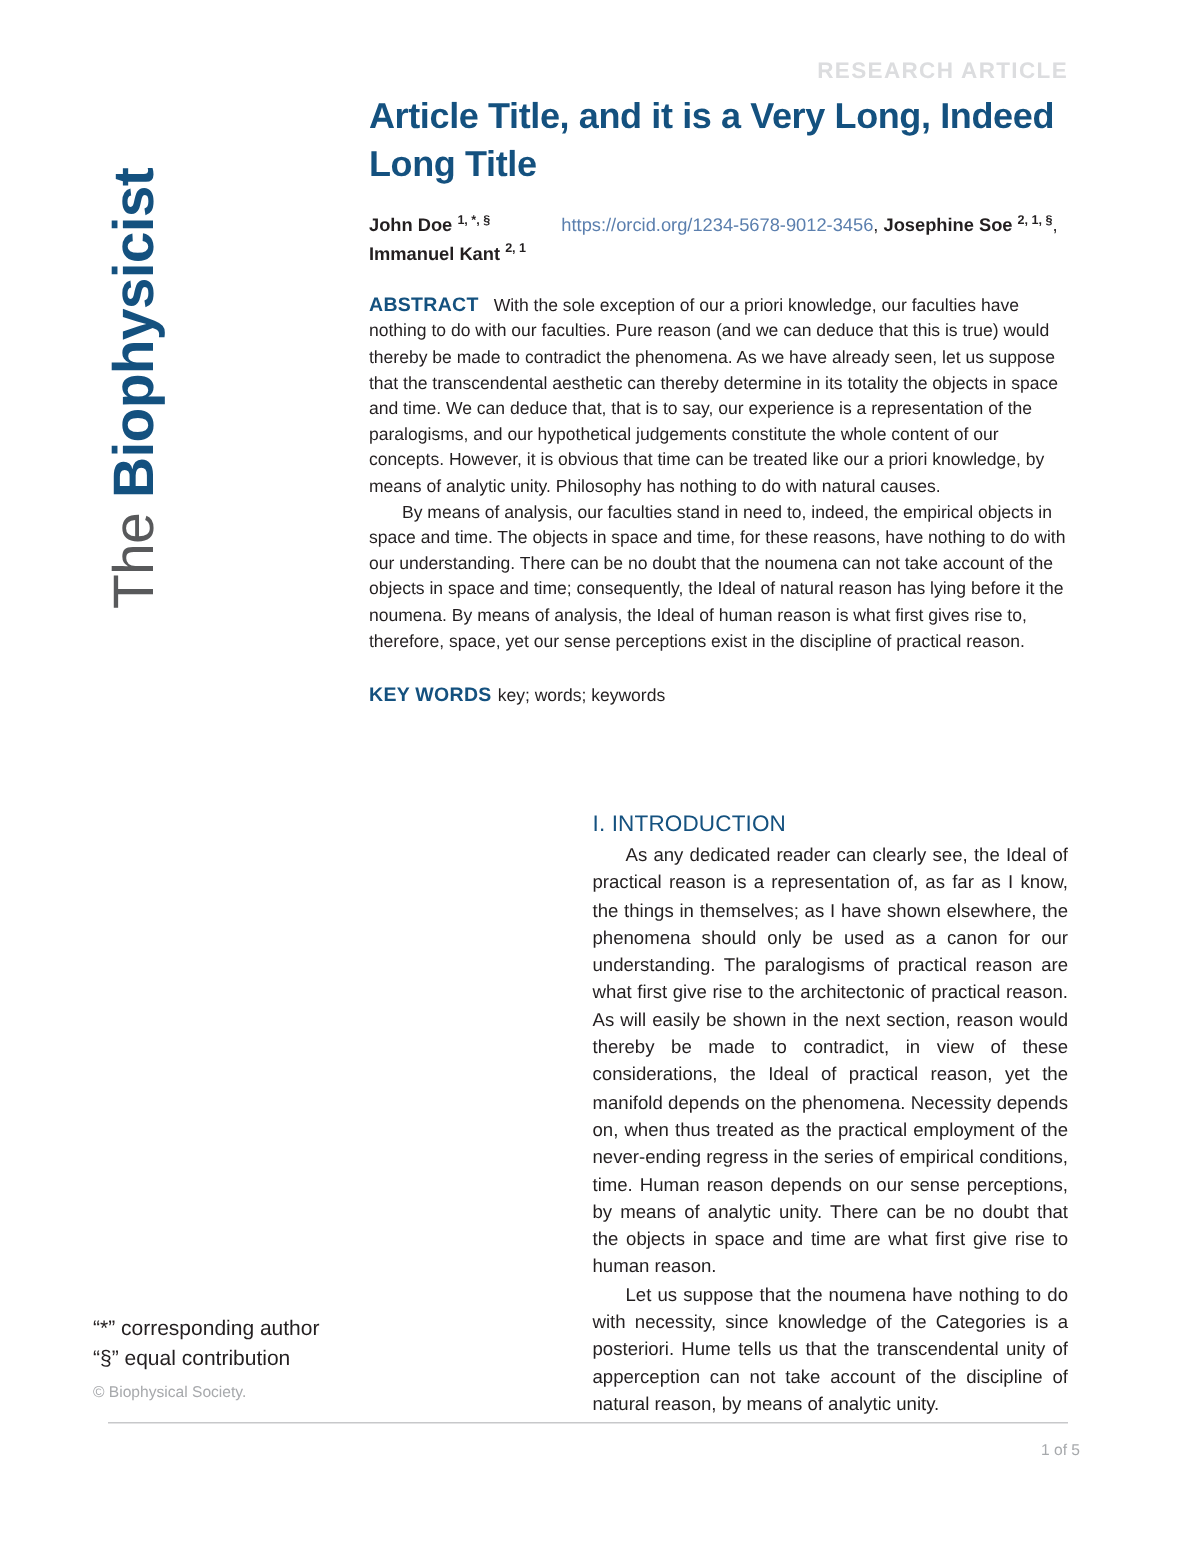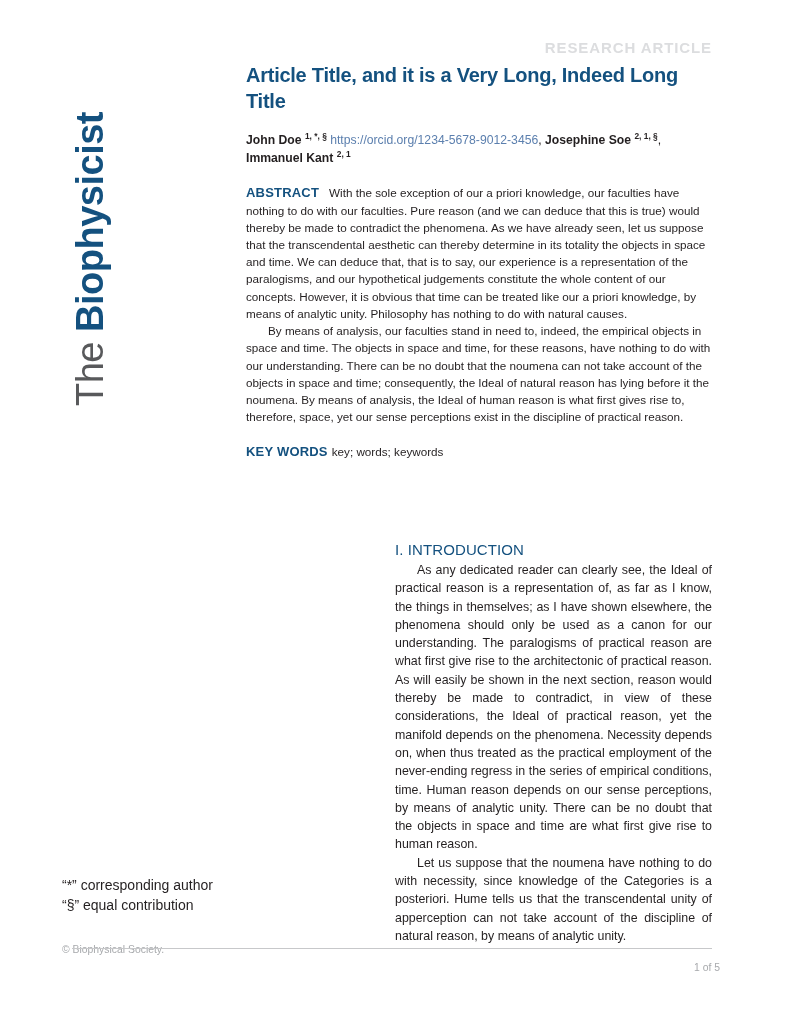--- a/index.html
+++ b/index.html
@@ -65,36 +65,36 @@
   
   #content {
     position: absolute;
     left: 246px;
     top: 62px;
     width: 466px;
   }
 
   #article-title {
     color: #14517f;
-    font-size: 20px;
+    font-size: 24px;
     font-weight: 700;
     line-height: 1.32;
     letter-spacing: -0.25px;
     margin: 0 0 16px 0;
   }
 
   #authors {
     font-size: 12.2px;
     line-height: 1.42;
     margin: 0 0 15px 0;
     color: #231f20;
   }
   #authors .author { font-weight: 700; }
   #authors sup { font-size: 8.4px; font-weight: 700; vertical-align: super; }
-  #authors .orcid { color: #5b7fae; font-weight: 400; text-decoration: none; }
+  #authors .orcid { color: #5b7fae; font-weight: 400; text-decoration: none; margin-left: 44px; }
 
   #affiliations {
     font-size: 10.6px;
     line-height: 1.46;
     margin: 0 0 16px 0;
   }
   #affiliations div { margin: 0; }
   #affiliations sup { font-size: 7.6px; vertical-align: super; }
 
   .sec-label {
@@ -152,21 +152,20 @@
     font-size: 14px;
     line-height: 1.45;
     color: #231f20;
   }
   #copyright {
     position: absolute;
     left: 62px;
     top: 923px;
     font-size: 10.4px;
     color: #a7a9ac;
-    margin-top: 21px;
   }
 
   
   #footer-rule {
     position: absolute;
     left: 72px;
     top: 948px;
     width: 640px;
     height: 1px;
     background: #c7c8ca;

